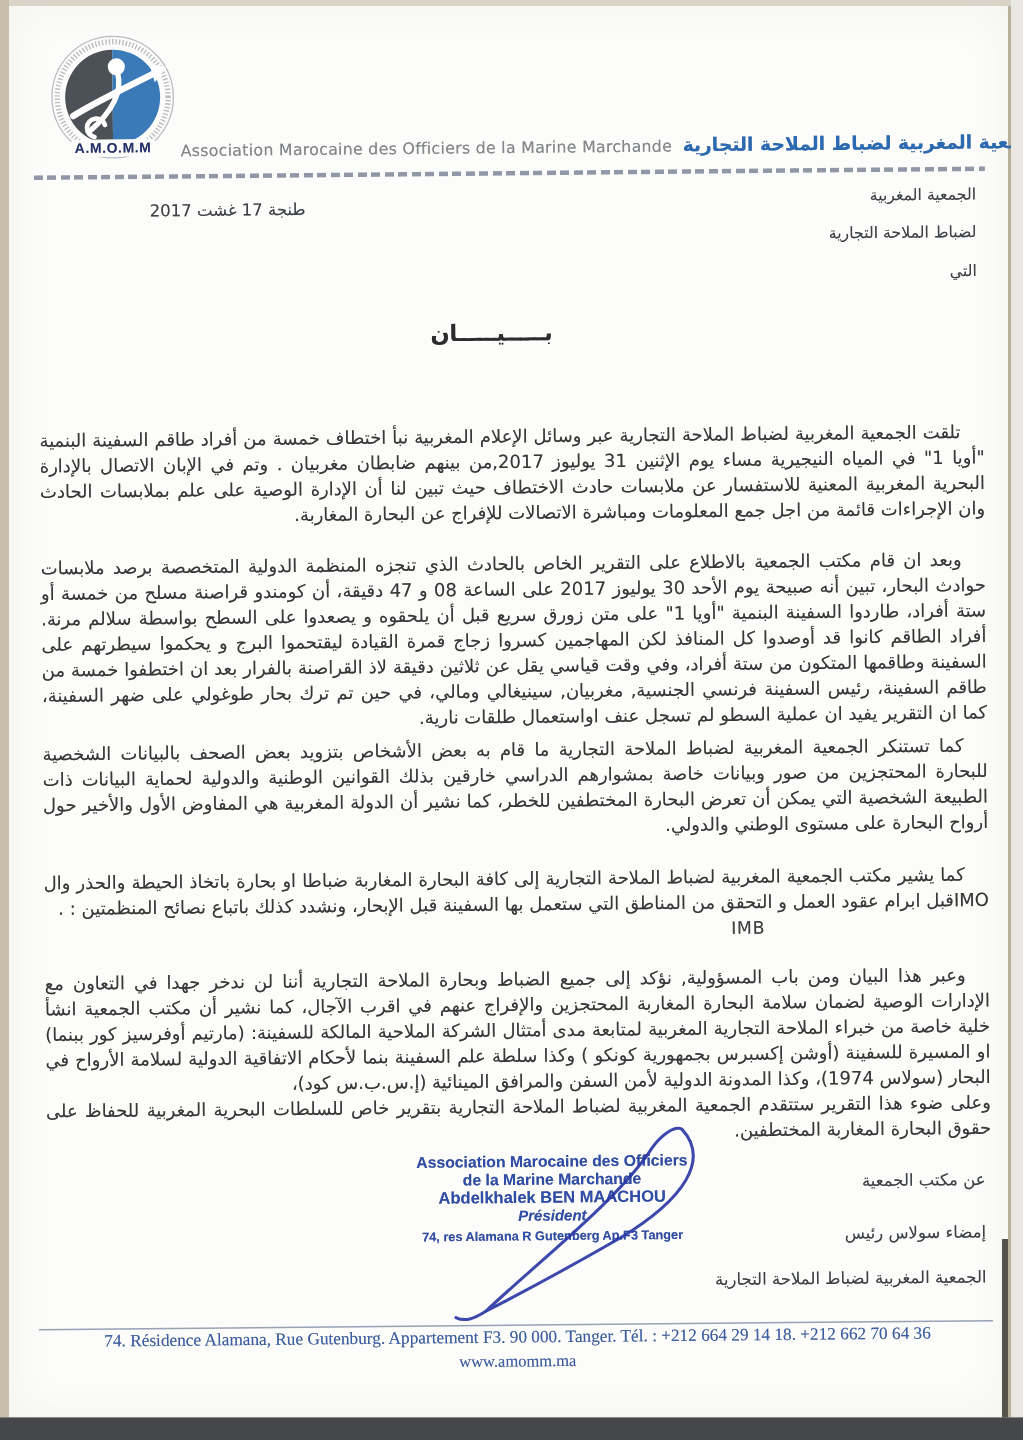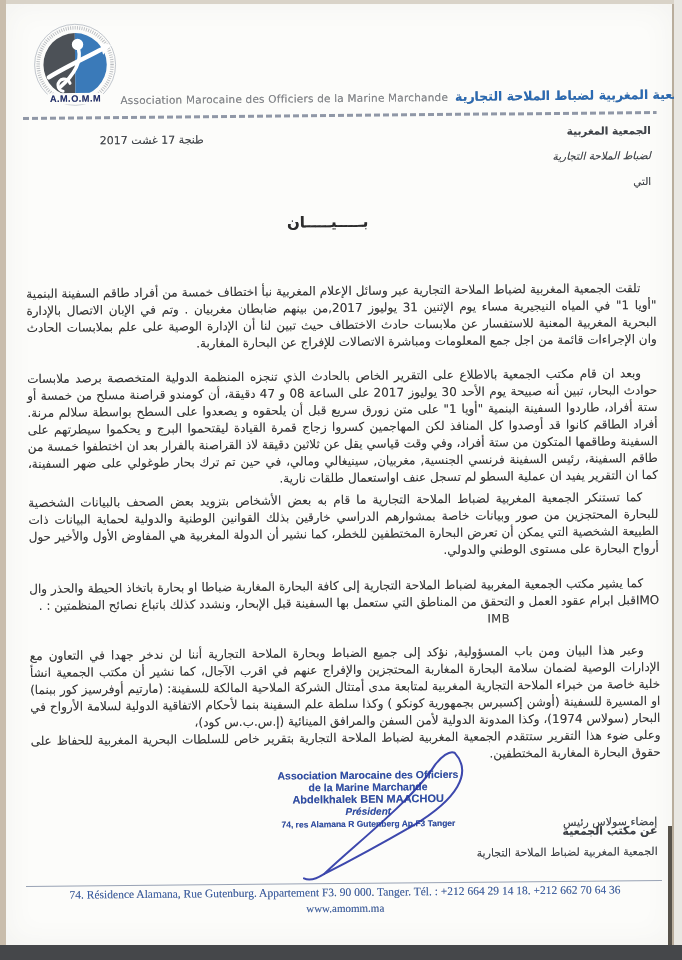--- a/index.html
+++ b/index.html
@@ -24,21 +24,21 @@
   .orgline{position:absolute;left:124px;top:90px;width:540px;display:flex;
            align-items:baseline;gap:7px;white-space:nowrap;}
   .org-fr{font-size:10.5px;color:#84878c;letter-spacing:.2px;}
   .org-ar{font-size:12.5px;font-weight:bold;color:#2a6ab3;direction:rtl;}
   .dashes{position:absolute;left:26px;top:114px;width:634px;height:3px;
           background:repeating-linear-gradient(90deg,#7d8698 0 6px,transparent 6px 9px);
           opacity:.85;}
 
   
   .lh-right{position:absolute;right:28px;direction:rtl;font-size:10.5px;color:#3f4349;}
-  .lh1{top:127px;font-weight:bold;} .lh2{top:152px;font-style:italic;} .lh3{top:178px;}
+  .lh1{top:127px;} .lh2{top:152px;} .lh3{top:178px;}
   .dateline{position:absolute;left:103px;top:132px;direction:rtl;font-size:11px;color:#3f4349;}
 
   .doc-title{position:absolute;left:0;top:213px;width:660px;text-align:center;
              font-size:15px;font-weight:bold;color:#2c2c2c;direction:rtl;}
 
   
   .para{position:absolute;left:28px;width:630px;direction:rtl;text-align:justify;
         font-size:12px;line-height:17px;color:#383838;}
   .indent{text-indent:16px;}
   .p0{top:283px;} .p1{top:368px;} .p2{top:492px;} .pg34{top:578px;} .pg56{top:645px;}
@@ -48,21 +48,21 @@
 
   
   .stamp{position:absolute;left:240px;top:769px;width:250px;text-align:center;
          color:#2e4da9;font-family:"Liberation Sans",sans-serif;font-weight:bold;}
   .st1,.st2{font-size:10.5px;line-height:12px;}
   .st3{font-size:11px;line-height:13px;}
   .st4{font-size:10px;line-height:12px;font-style:italic;}
   .st5{font-size:8.5px;line-height:12px;}
   .sig{position:absolute;left:292px;top:748px;width:185px;height:135px;}
   .sig-label{position:absolute;right:28px;direction:rtl;font-size:11px;color:#3e4248;}
-  .sl1{top:827px;font-weight:bold;} .sl2{top:818px;} .sl3{top:848px;}
+  .sl1{top:783px;} .sl2{top:818px;} .sl3{top:848px;}
 
   
   .f-rule{position:absolute;left:22px;top:883px;width:636px;height:1px;background:#98a2b4;}
   .f-address{position:absolute;left:0;top:886px;width:682px;text-align:center;
              font-family:"Liberation Serif",serif;font-size:11.5px;color:#3a5fa8;}
   .f-web{position:absolute;left:0;top:902px;width:682px;text-align:center;
          font-family:"Liberation Serif",serif;font-size:11px;color:#3a5fa8;}
 </style>
 </head>
 <body>

